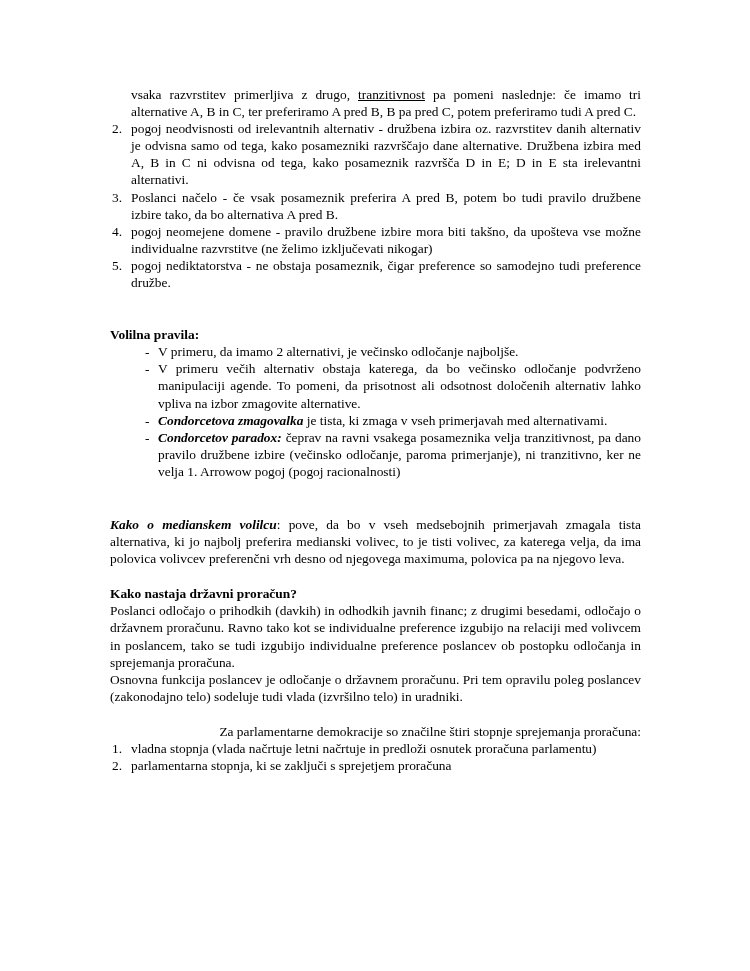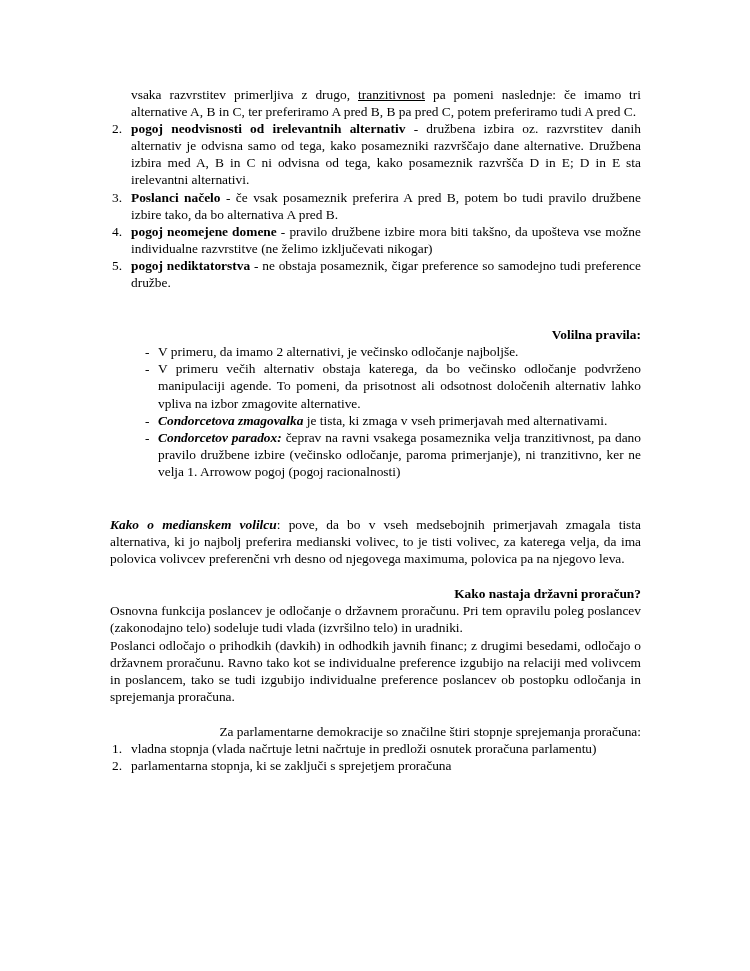--- a/index.html
+++ b/index.html
@@ -74,28 +74,28 @@
     text-align: justify;
     margin: 0;
   }
   .dash-list > li > .marker {
     position: absolute;
     left: 0;
     top: 0;
   }
 
   
-  .b  { font-weight: bold; }
+  .b  { font-weight: normal; }
   .bi { font-weight: bold; font-style: italic; }
   .u  { text-decoration: underline; }
 
   .heading {
     font-weight: bold;
     margin: 0;
-    text-align: right;
+    text-align: left;
   }
 
   .last-line-left { text-align: right; }
 </style>
 </head>
 <body>
 
 <div class="page">
   <div class="doc-body">
 
@@ -135,22 +135,22 @@
       </li>
     </ul>
 
     <div class="spacer-xl"></div>
 
     <p class="para"><span class="bi">Kako o medianskem volilcu</span><span>: pove, da bo  v vseh medsebojnih primerjavah zmagala tista alternativa, ki jo najbolj preferira medianski volivec, to je tisti volivec, za katerega velja, da ima polovica volivcev preferenčni vrh desno od njegovega maximuma, polovica pa na njegovo leva.</span></p>
 
     <div class="spacer-md"></div>
 
     <p class="heading">Kako nastaja državni proračun?</p>
+    <p class="para">Poslanci odločajo o prihodkih (davkih) in odhodkih javnih financ; z drugimi besedami, odločajo o državnem proračunu. Ravno tako kot se individualne preference izgubijo na relaciji med volivcem in poslancem, tako se tudi izgubijo individualne preference poslancev ob postopku odločanja in sprejemanja proračuna.</p>
     <p class="para">Osnovna funkcija poslancev je odločanje o državnem proračunu. Pri tem opravilu poleg poslancev (zakonodajno telo) sodeluje tudi vlada (izvršilno telo) in uradniki.</p>
-    <p class="para">Poslanci odločajo o prihodkih (davkih) in odhodkih javnih financ; z drugimi besedami, odločajo o državnem proračunu. Ravno tako kot se individualne preference izgubijo na relaciji med volivcem in poslancem, tako se tudi izgubijo individualne preference poslancev ob postopku odločanja in sprejemanja proračuna.</p>
 
     <div class="spacer-md"></div>
 
     <p class="para last-line-left">Za parlamentarne demokracije so značilne štiri stopnje sprejemanja proračuna:</p>
 
     <ul class="num-list">
       <li>
         <span class="marker">1.</span><span>vladna stopnja (vlada načrtuje letni načrtuje in predloži osnutek proračuna parlamentu)</span>
       </li>
       <li class="last-line-left">

